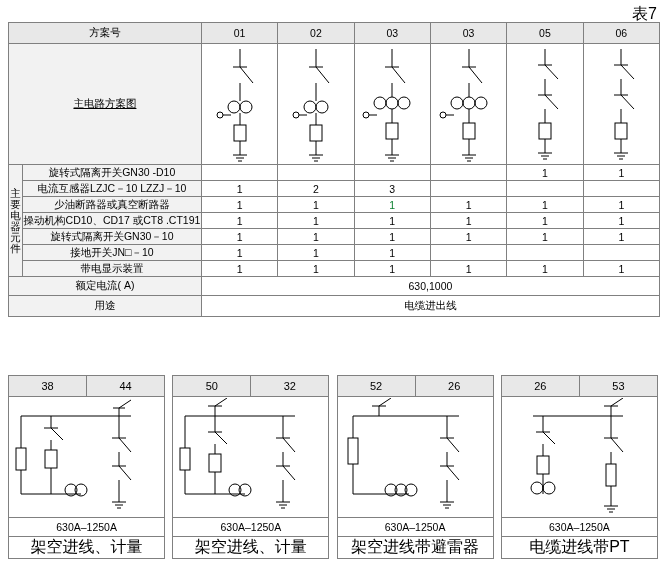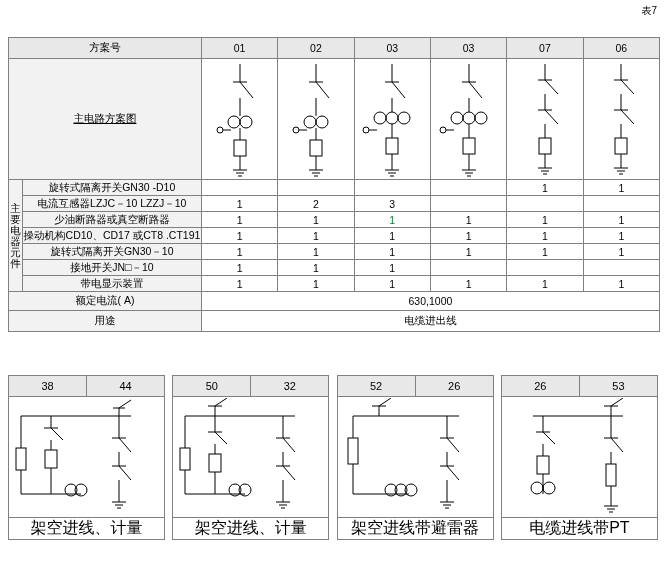--- a/index.html
+++ b/index.html
@@ -8,27 +8,27 @@
     background:#ffffff;
     font-family:"Liberation Sans","DejaVu Sans",sans-serif;
     font-size:11px;
     color:#000;
     position:relative;
     overflow:hidden;
   }
   .page{position:relative;width:665px;height:565px;}
 
   .table-label{
-    position:absolute;right:8px;top:4px;font-size:10px;color:#000;
+    position:absolute;right:8px;top:4px;font-size:16px;color:#000;
   }
 
   
   table{border-collapse:collapse;}
   .t1{
-    position:absolute;left:8px;top:37px;width:652px;
+    position:absolute;left:8px;top:22px;width:652px;
     table-layout:fixed;
   }
   .t1 td,.t1 th{
     border:1px solid #808080;
     font-size:10.5px;
     font-weight:normal;
     padding:0;
     text-align:center;
     vertical-align:middle;
     background:#fff;
@@ -97,21 +97,21 @@
       <col style="width:76px">
       <col style="width:76px">
     </colgroup>
     <tbody>
         <tr>
       <td class="hdr" colspan="2">方案号</td>
       <td class="hdr">01</td>
       <td class="hdr">02</td>
       <td class="hdr">03</td>
       <td class="hdr">03</td>
-      <td class="hdr">07</td>
+      <td class="hdr">05</td>
       <td class="hdr">06</td>
     </tr>
 
     <tr>
       <td class="bigleft diagcell" colspan="2">主电路方案图</td>
 
       <td class="diagcell">
         <svg width="74" height="118" viewBox="0 0 74 118">
           <g stroke="#000" stroke-width="1" fill="none">
             <line x1="37" y1="4" x2="37" y2="22"></line>
@@ -473,20 +473,29 @@
             <rect x="103" y="66" width="10" height="22"></rect>
             <line x1="108" y1="88" x2="108" y2="108"></line>
             <line x1="101" y1="108" x2="115" y2="108"></line>
             <line x1="104" y1="111" x2="112" y2="111"></line>
             <line x1="106" y1="114" x2="110" y2="114"></line>
           </g>
         </svg>
       </td>
     </tr>
 
+    <tr>
+      <td class="cur" colspan="2">630A–1250A</td>
+      <td class="spacer-col"></td>
+      <td class="cur" colspan="2">630A–1250A</td>
+      <td class="spacer-col"></td>
+      <td class="cur" colspan="2">630A–1250A</td>
+      <td class="spacer-col"></td>
+      <td class="cur" colspan="2">630A–1250A</td>
+    </tr>
 
     <tr>
       <td class="use" colspan="2">架空进线、计量</td>
       <td class="spacer-col"></td>
       <td class="use" colspan="2">架空进线、计量</td>
       <td class="spacer-col"></td>
       <td class="use" colspan="2">架空进线带避雷器</td>
       <td class="spacer-col"></td>
       <td class="use" colspan="2">电缆进线带PT</td>
     </tr>

